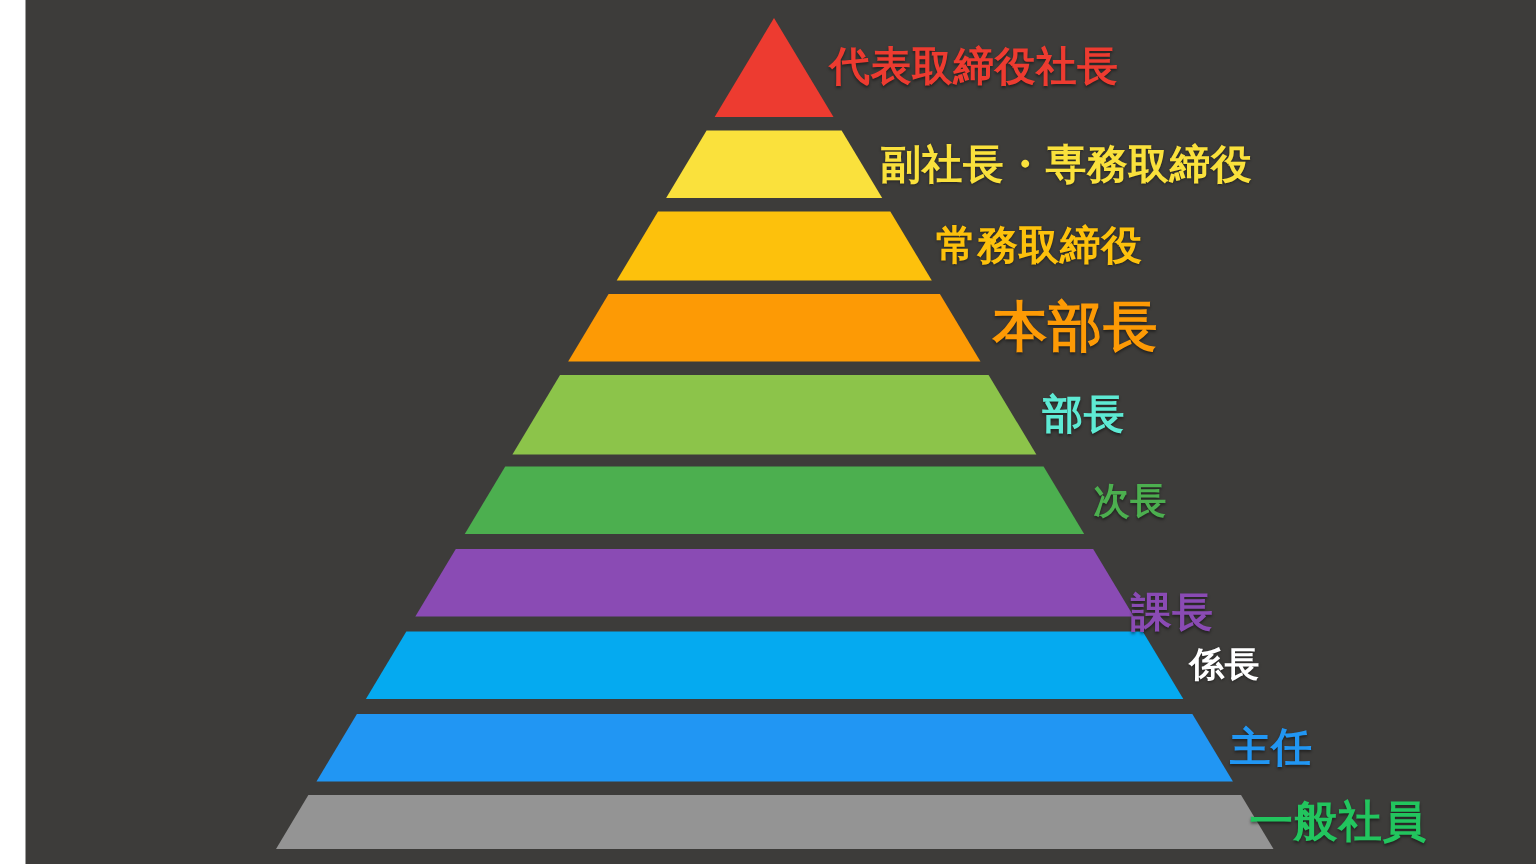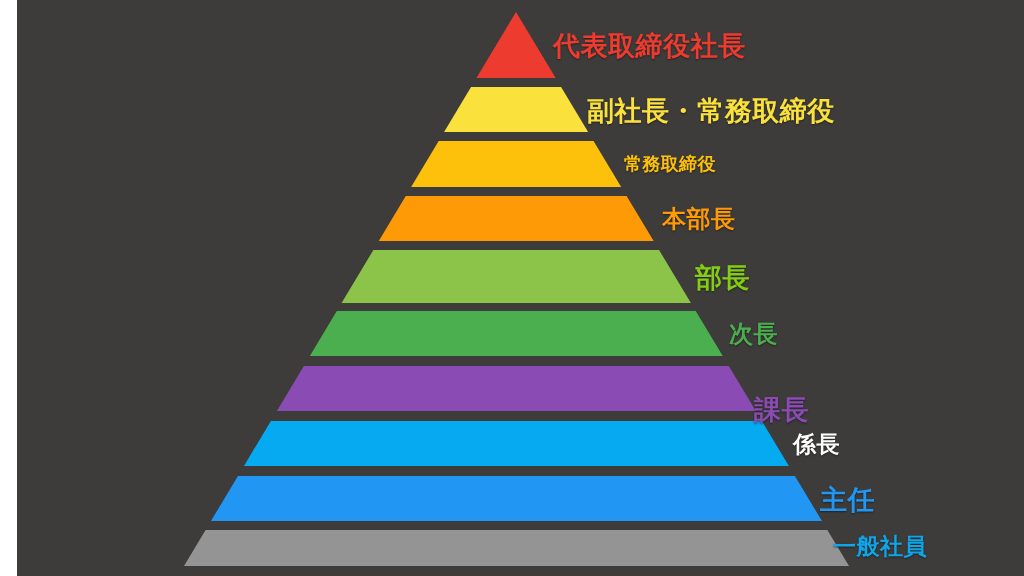--- a/index.html
+++ b/index.html
@@ -49,23 +49,23 @@
       <polygon points="388.7328519855596,196 609.5992779783394,196 636.6480144404331,241 361.7653429602888,241" fill="#fd9a05"></polygon>
       <polygon points="356.3718411552347,250 642.057761732852,250 673.9151624548737,303 324.61010830324915,303" fill="#8cc44a"></polygon>
       <polygon points="319.8158844765343,311 678.7238267148015,311 705.7725631768953,356 292.84837545126356,356" fill="#4caf4f"></polygon>
       <polygon points="286.85559566787003,366 711.783393501805,366 738.832129963899,411 259.8880866425993,411" fill="#8a4bb4"></polygon>
       <polygon points="253.8953068592058,421 744.8429602888086,421 771.8916967509025,466 226.92779783393502,466" fill="#05aaf0"></polygon>
       <polygon points="220.93501805054154,476 777.9025270758123,476 804.9512635379061,521 193.96750902527077,521" fill="#2196f3"></polygon>
       <polygon points="188.57400722021663,530 810.3610108303249,530 832,566 167,566" fill="#949494"></polygon>
     </svg>
   <div id="label-layer">
       <div class="tier-label" style="left: 536px; top: 45px; color: rgb(237, 59, 48); font-size: 27px;">代表取締役社長</div>
-      <div class="tier-label" style="left: 570px; top: 109.5px; color: rgb(250, 225, 60); font-size: 27px;">副社長・常務取締役</div>
-      <div class="tier-label" style="left: 607px; top: 164px; color: rgb(253, 193, 12); font-size: 18px;">常務取締役</div>
-      <div class="tier-label" style="left: 645px; top: 218.5px; color: rgb(253, 154, 5); font-size: 24px;">本部長</div>
-      <div class="tier-label" style="left: 678px; top: 276.5px; color: #84cc16; font-size: 27px;">部長</div>
+      <div class="tier-label" style="left: 570px; top: 109.5px; color: rgb(250, 225, 60); font-size: 27px;">副社長・専務取締役</div>
+      <div class="tier-label" style="left: 607px; top: 164px; color: rgb(253, 193, 12); font-size: 27px;">常務取締役</div>
+      <div class="tier-label" style="left: 645px; top: 218.5px; color: rgb(253, 154, 5); font-size: 36px;">本部長</div>
+      <div class="tier-label" style="left: 678px; top: 276.5px; color: #5eead4; font-size: 27px;">部長</div>
       <div class="tier-label" style="left: 712px; top: 333.5px; color: rgb(76, 175, 79); font-size: 24px;">次長</div>
       <div class="tier-label" style="left: 737px; top: 409px; color: rgb(138, 75, 180); font-size: 27px;">課長</div>
       <div class="tier-label" style="left: 776px; top: 443.5px; color: #ffffff; font-size: 23px;">係長</div>
       <div class="tier-label" style="left: 803px; top: 498.5px; color: rgb(33, 150, 243); font-size: 27px;">主任</div>
-      <div class="tier-label" style="left: 816px; top: 548px; color: #0ea5e9; font-size: 23px; font-family: Liberation Mono, monospace;">一般社員</div>
+      <div class="tier-label" style="left: 816px; top: 548px; color: #22c55e; font-size: 29px;">一般社員</div>
     </div>
 </div>
 
 </body></html>

